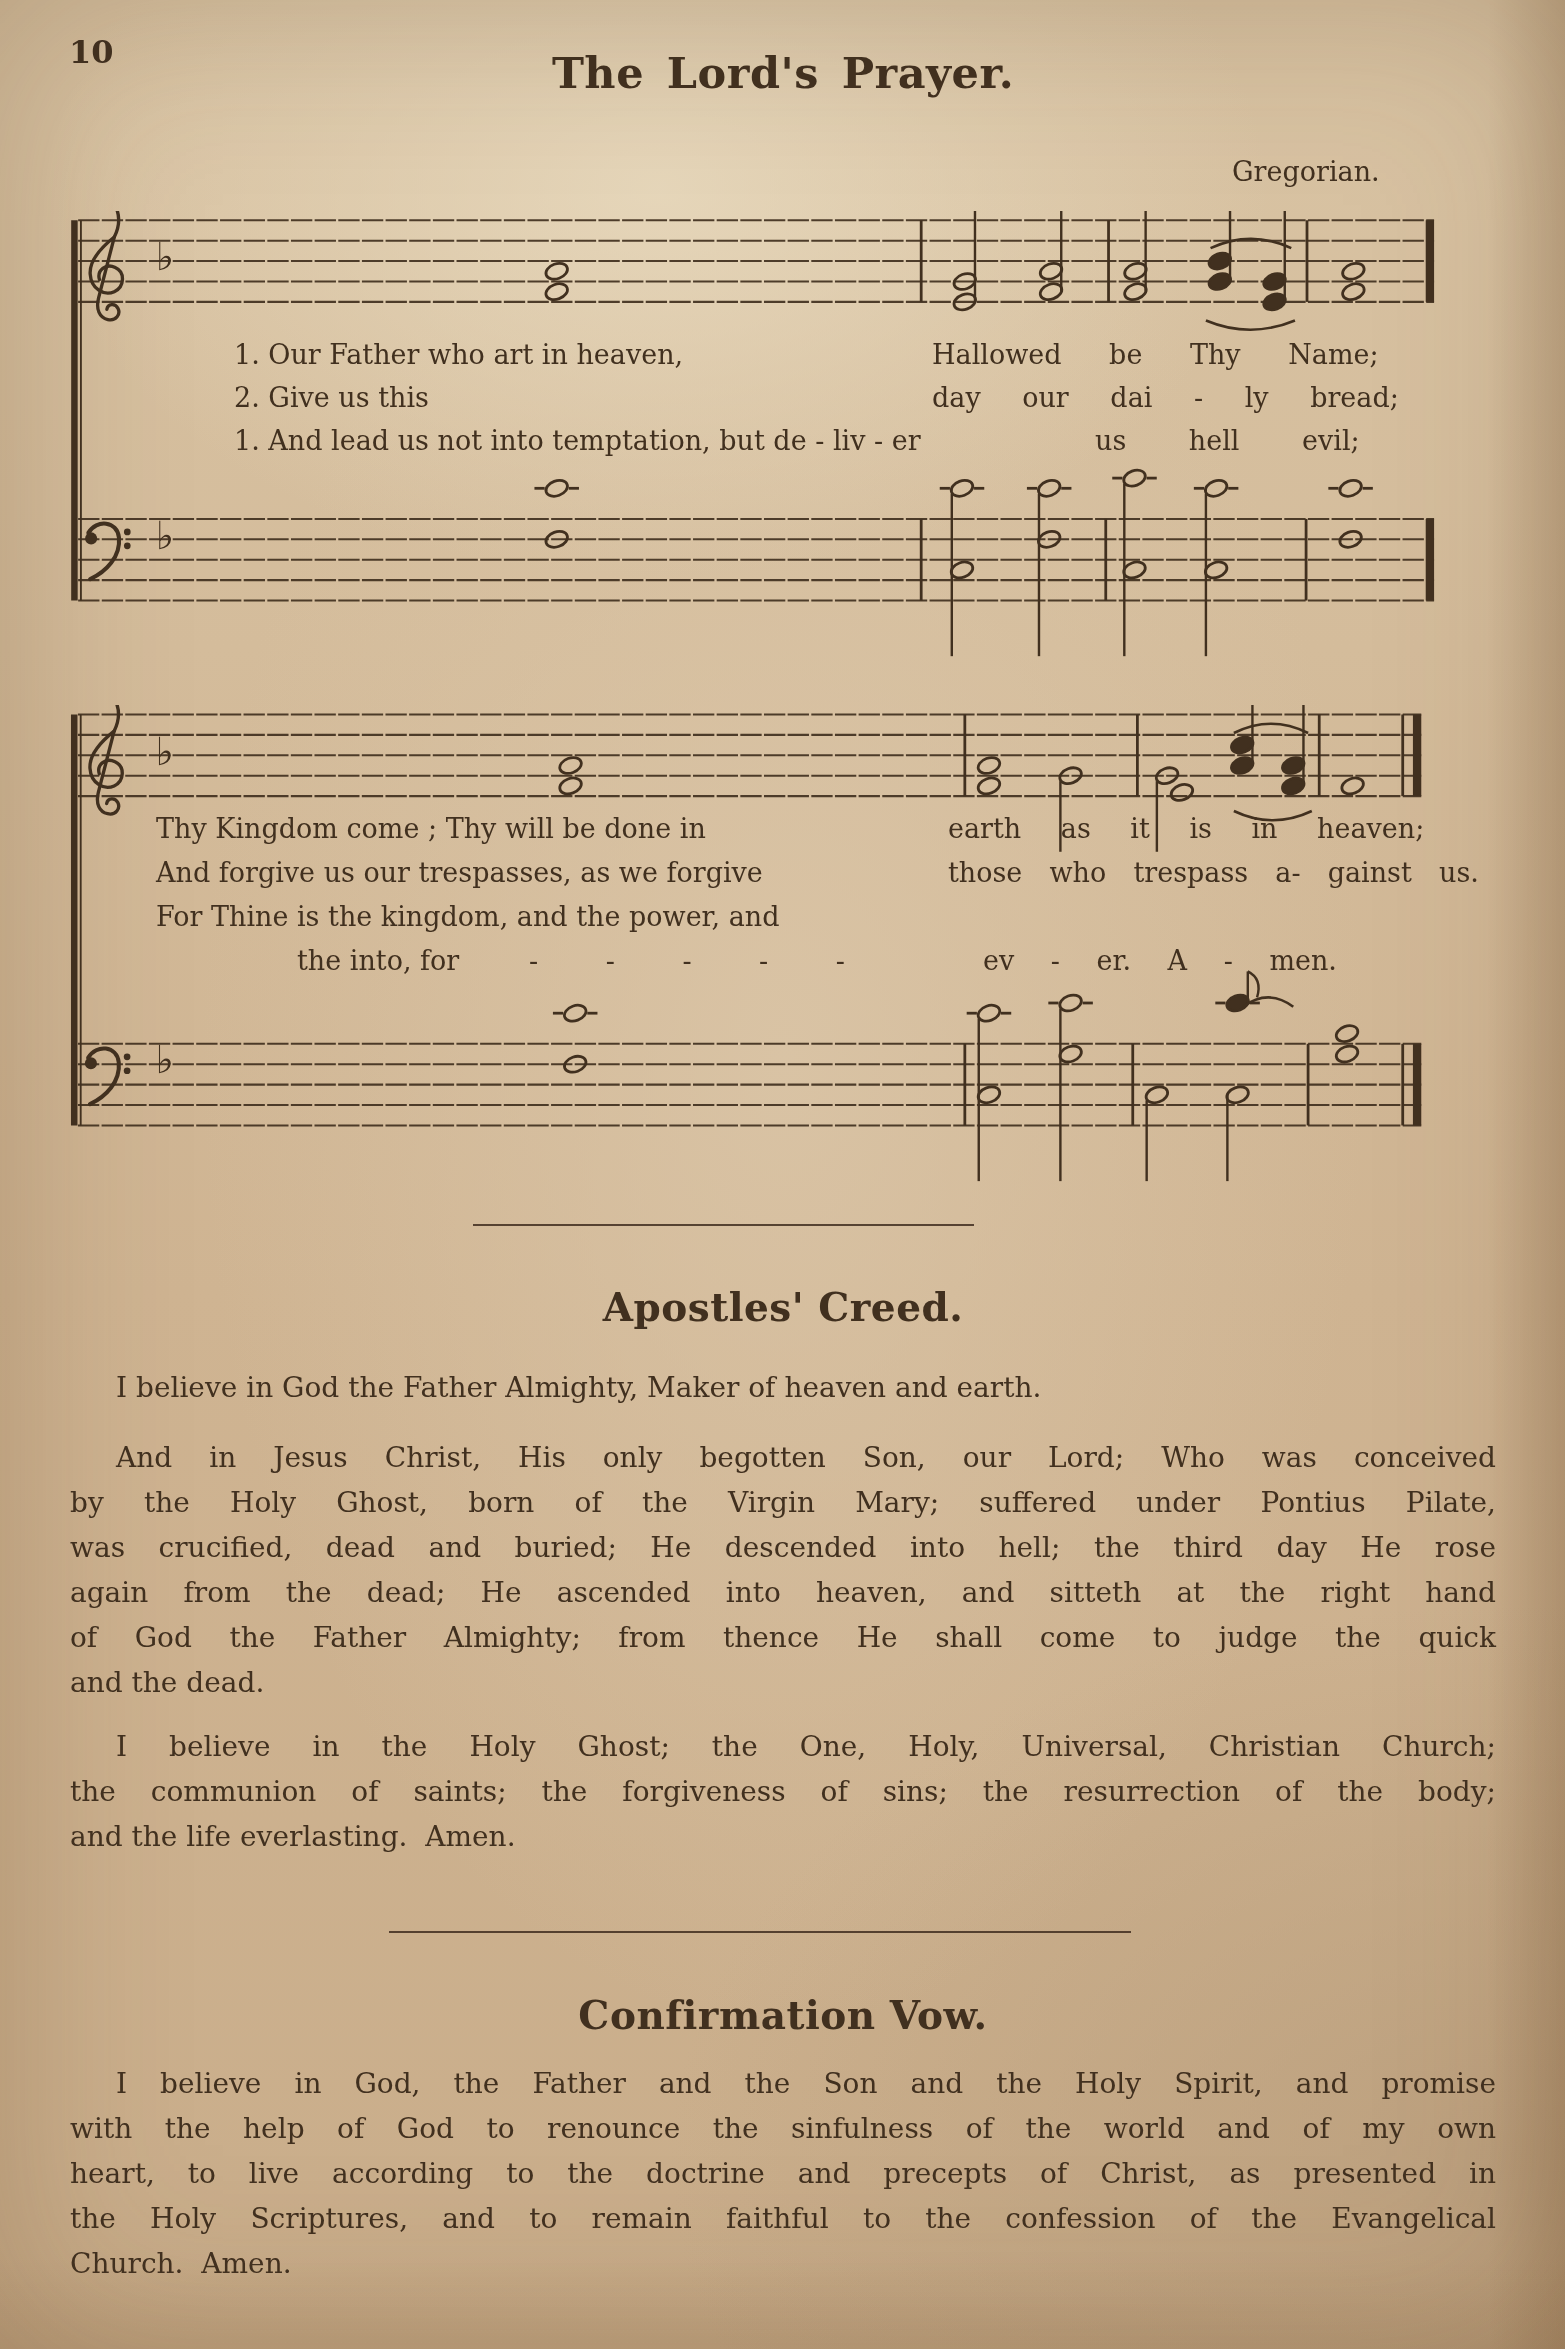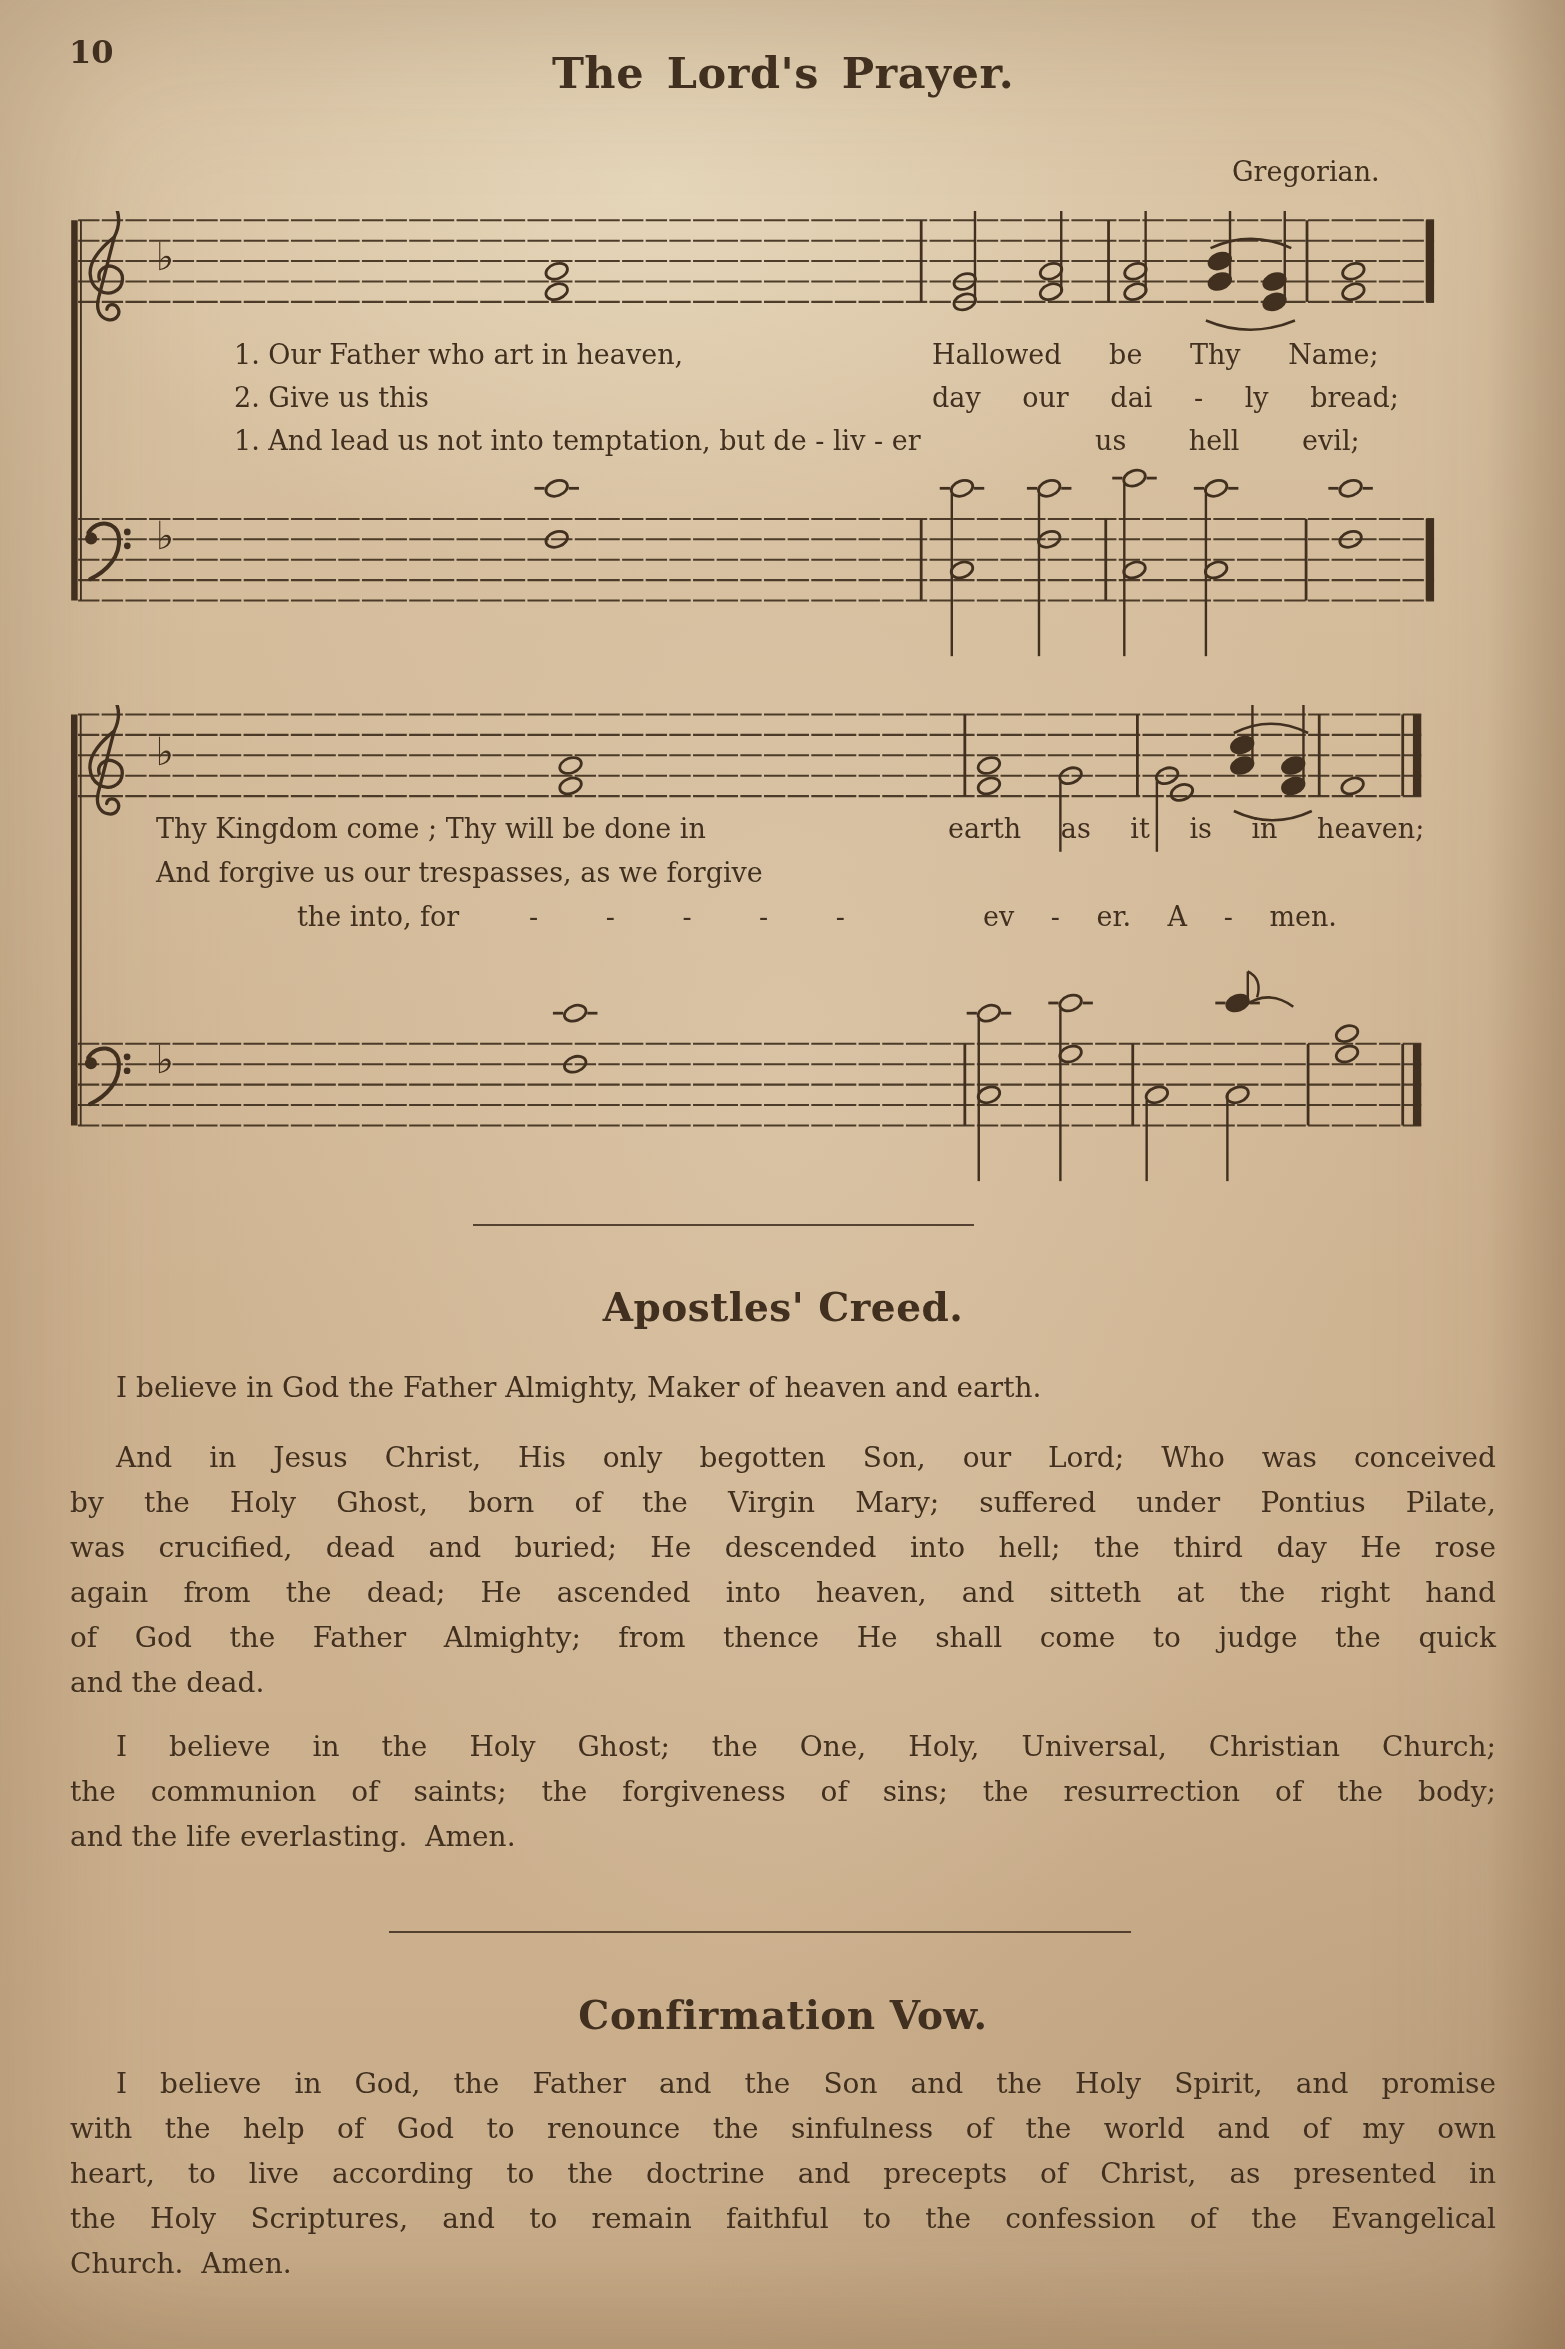--- a/index.html
+++ b/index.html
@@ -246,20 +246,24 @@
     </div>
   </div>
 
   <div class="lyrics v2" style="top:813px;">
     <div class="line line1">
       <span class="lt">Thy Kingdom come ;  Thy will be done in</span>
       <span class="r">earth as it is in heaven;</span>
     </div>
     <div class="line line2">
       <span class="lt">And forgive us our trespasses, as we forgive</span>
+      <span class="r">those who trespass a- gainst us.</span>
+    </div>
+    <div class="line line3">
+      <span class="lt">For Thine is the kingdom, and the power, and</span>
     </div>
     <div class="line line4">
       <span class="lt">the into, for</span>
       <span class="mid">- - - - -</span>
       <span class="r">ev - er.  A - men.</span>
     </div>
   </div>
 
   <div class="abs divider d1"></div>
 

